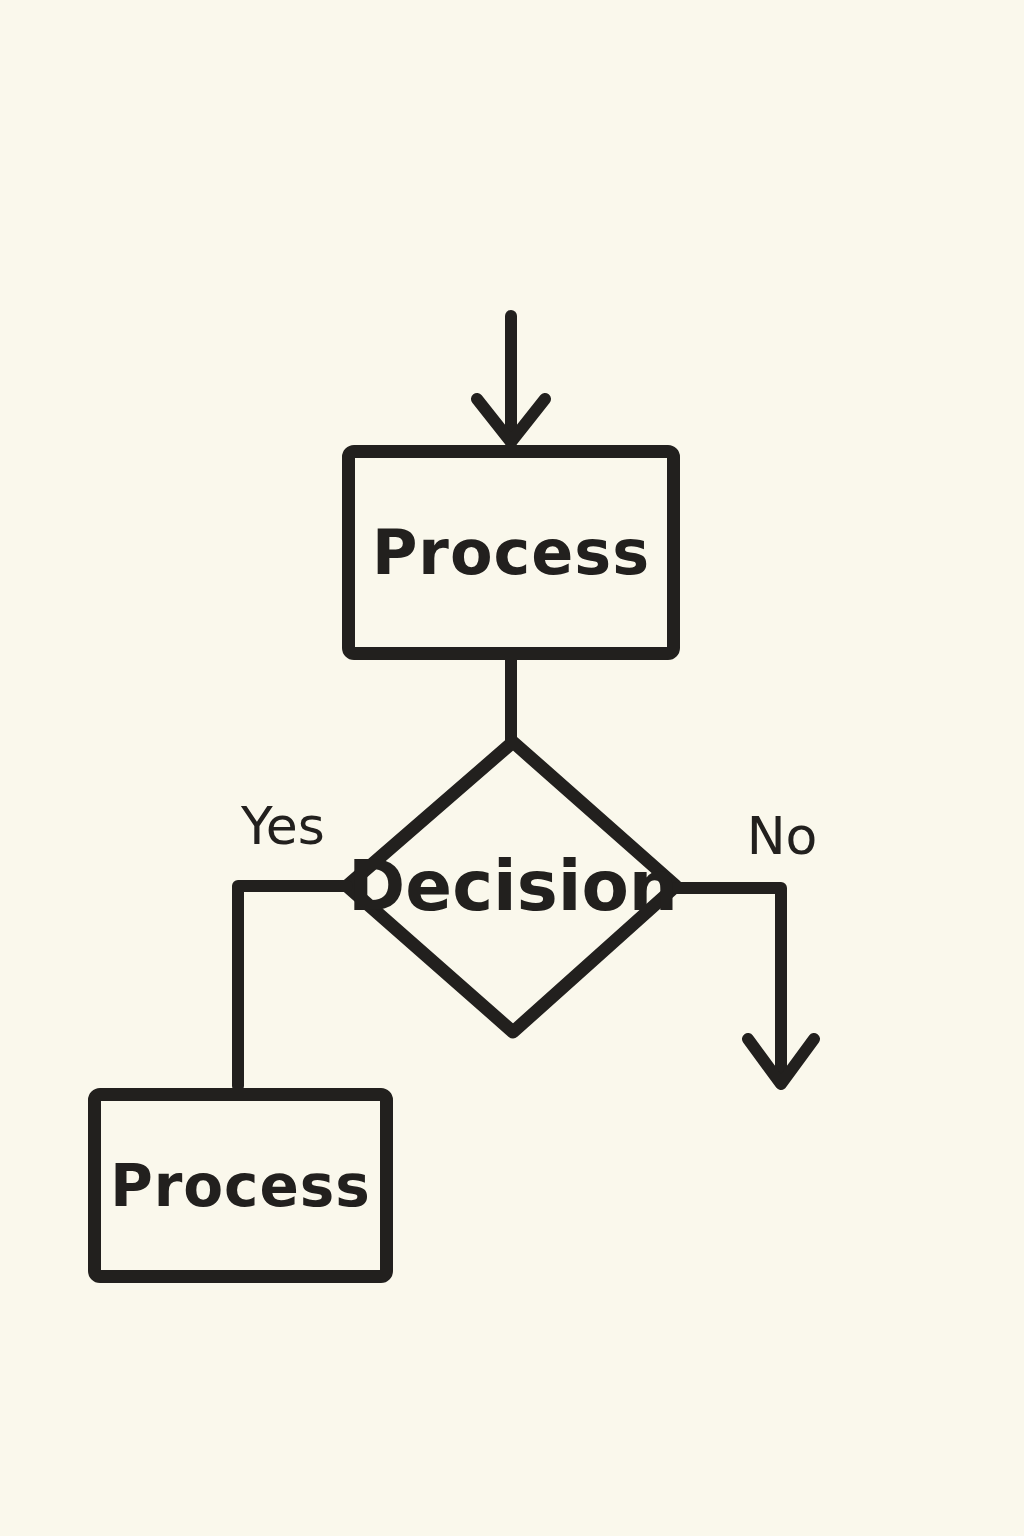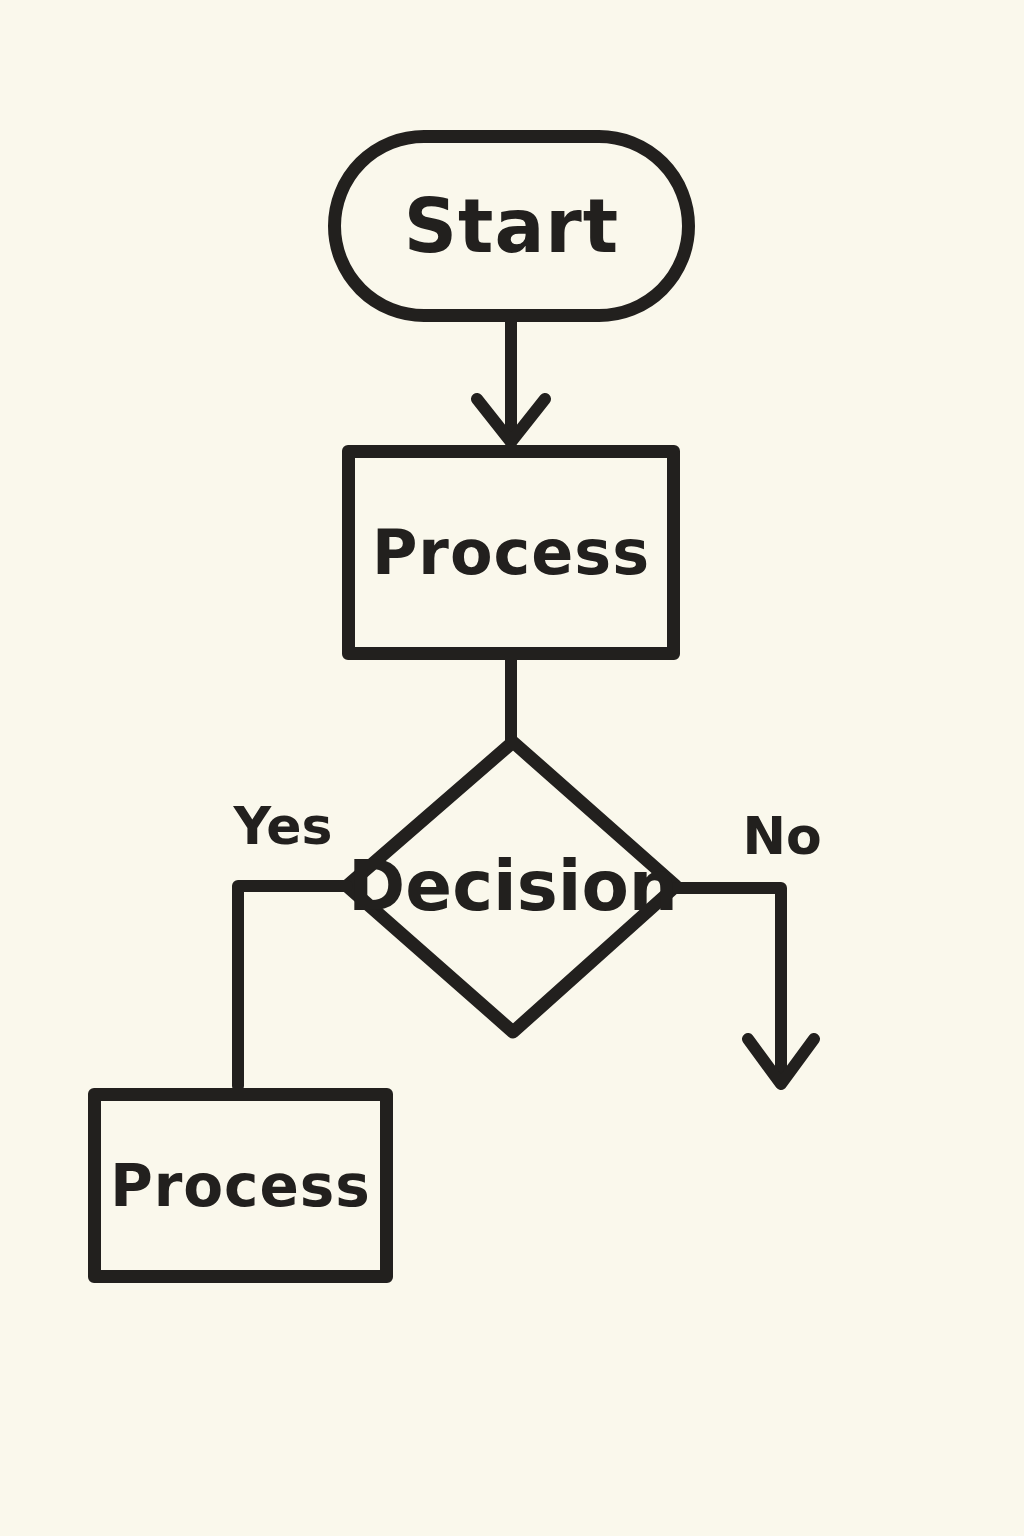--- a/index.html
+++ b/index.html
@@ -44,21 +44,21 @@
     box-sizing: border-box;
     border: 13px solid var(--ink);
     background: var(--bg);
     display: flex;
     align-items: center;
     justify-content: center;
     color: var(--ink);
     font-weight: 700;
   }
   .stadium { border-radius: 98px; }
-  .rect    { border-radius: 6px; }
+  .rect    { border-radius: 12px; }
 
   #node-start {
     left: 328px; top: 130px; width: 367px; height: 192px;
     font-size: 74px; letter-spacing: 1px;
   }
   #node-process-top {
     left: 342px; top: 445px; width: 338px; height: 215px;
     font-size: 62px; letter-spacing: 1px;
   }
   #node-process-left {
@@ -73,21 +73,21 @@
     position: absolute;
     left: 363px; top: 854px; width: 300px; height: 64px;
     display: flex; align-items: center; justify-content: center;
     color: var(--ink);
     font-size: 69px; font-weight: 700;
   }
   .edge-label {
     position: absolute;
     color: var(--ink);
     font-size: 52px;
-    font-weight: 700;
+    font-weight: 400;
     display: flex; align-items: center; justify-content: center;
   }
   #label-yes { left: 218px; top: 788px; width: 130px; height: 76px; }
   #label-no  { left: 722px; top: 798px; width: 120px; height: 76px; }
 </style>
 </head>
 <body>
 
 <div class="canvas">
 
@@ -99,23 +99,20 @@
     <path class="wire" d="M 511 654 L 511 742"></path>
 
     <polygon class="shape" points="513,742 676,886 513,1032 347,886"></polygon>
 
     <path class="wire" d="M 347 886 L 238 886 L 238 1086"></path>
 
     <path class="wire" d="M 676 888 L 781 888 L 781 1082"></path>
     <path class="wire" d="M 748 1039 L 781 1084 L 814 1039"></path>
   </svg>
 
-  <div class="node stadium" id="node-start">
-    <span>Start</span>
-  </div>
 
   <div class="node rect" id="node-process-top">
     <span>Process</span>
   </div>
 
   <div class="decision-label">Decision</div>
 
   <div class="node rect" id="node-process-left">
     <span>Process</span>
   </div>

